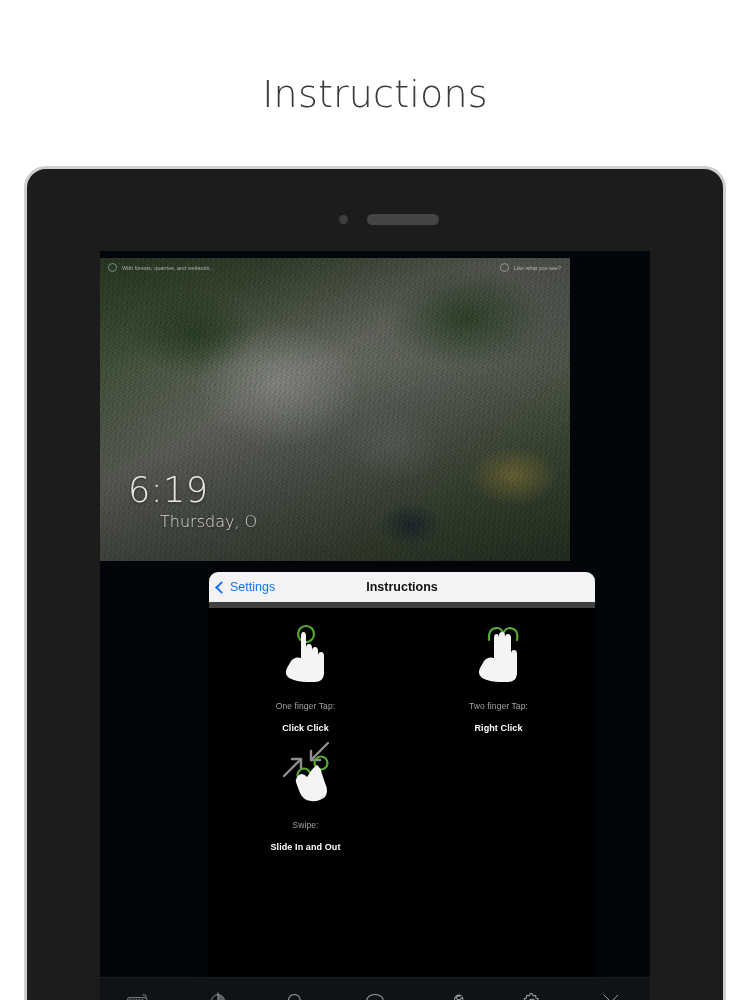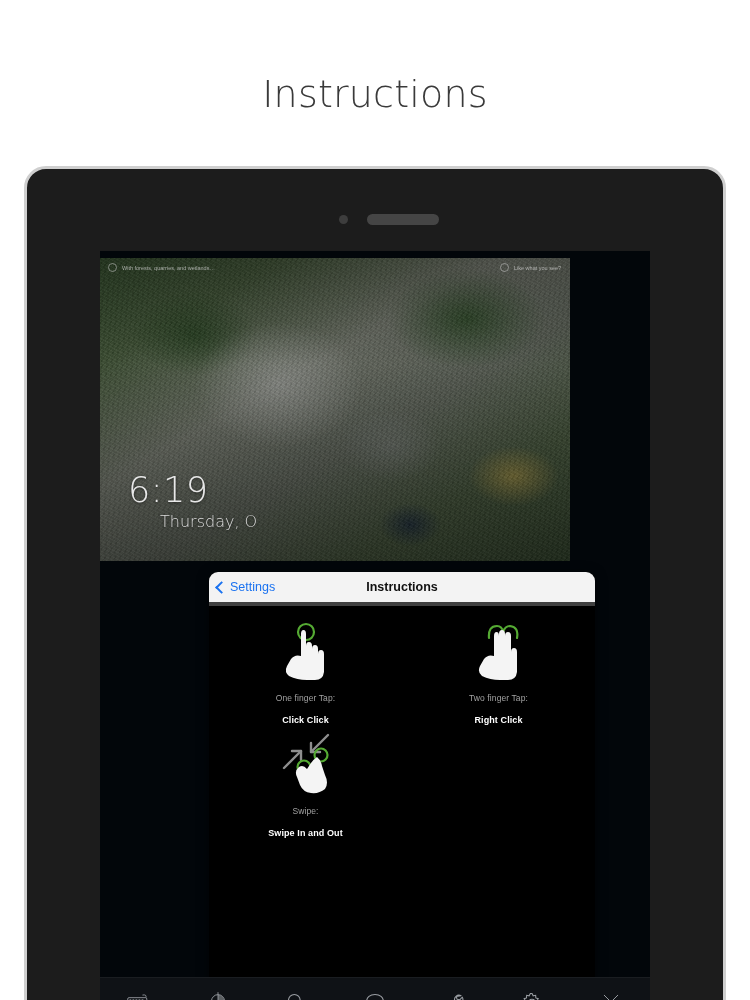--- a/index.html
+++ b/index.html
@@ -96,21 +96,21 @@
     border:1px solid rgba(200,200,200,.55);border-radius:1px;background:#2c3a2c;
   }
   
   .modal{
     position:absolute;left:109px;top:321px;width:386px;height:442px;
     border-radius:9px;overflow:hidden;background:#000000;
     box-shadow:0 2px 12px rgba(0,0,0,.55);
   }
   .modal-header{
     position:relative;height:30px;background:#f3f3f3;
-    border-bottom:4px solid #404040;
+    border-bottom:6px solid #404040;
   }
   .back-btn{
     position:absolute;left:8px;top:0;height:30px;display:flex;align-items:center;gap:3px;
     color:#1a72f0;font-size:12.5px;cursor:pointer;
   }
   .chev{
     width:7px;height:7px;border-left:2.2px solid #1a72f0;border-bottom:2.2px solid #1a72f0;
     transform:rotate(45deg);display:inline-block;margin-right:1px;
   }
   .modal-title{
@@ -120,21 +120,21 @@
   .grid{
     position:relative;padding:14px 0 0 0;
   }
   .row{display:flex;}
   .cell{
     width:193px;display:flex;flex-direction:column;align-items:center;
     padding-bottom:8px;
   }
   .glyph{height:62px;width:110px;position:relative;}
   .cap-top{
-    font-size:8.5px;color:#a2a2a2;margin-top:11px;letter-spacing:.1px;
+    font-size:8.5px;color:#a2a2a2;margin-top:17px;letter-spacing:.1px;
   }
   .cap-bot{
     font-size:9px;color:#ffffff;font-weight:bold;margin-top:12px;letter-spacing:.1px;
   }
   
   .toolbar{
     position:absolute;left:0;bottom:0;width:550px;height:48px;
     background:#0f1216;display:flex;align-items:center;
     border-top:1px solid #1a1d21;
   }
@@ -227,21 +227,21 @@
                   <line x1="33" y1="35" x2="50" y2="18"></line>
                 </g>
                 <path d="M60 19 L60 10 M60 19 L69 19" stroke="#8e8e8e" stroke-width="2.4" fill="none" stroke-linecap="round"></path>
                 <path d="M50 18 L50 27 M50 18 L41 18" stroke="#8e8e8e" stroke-width="2.4" fill="none" stroke-linecap="round"></path>
                 <circle cx="70" cy="22" r="6.5" fill="none" stroke="#55aa33" stroke-width="2.2"></circle>
                 <circle cx="53" cy="34" r="6.5" fill="none" stroke="#55aa33" stroke-width="2.2"></circle>
                 <path d="M66 24 Q70 27 71 33 L74 42 Q78 50 74 56 Q68 61 60 60 Q52 59 49 52 L46 44 Q43 38 48 34 Q52 31 56 36 L60 30 Q63 26 66 24 Z" fill="#f4f4f4"></path>
               </svg>
             </div>
             <div class="cap-top">Swipe:</div>
-            <div class="cap-bot">Swipe In and Out</div>
+            <div class="cap-bot">Slide In and Out</div>
           </div>
 
         </div>
 
         <div class="row">
 
 
 
         </div>
 

